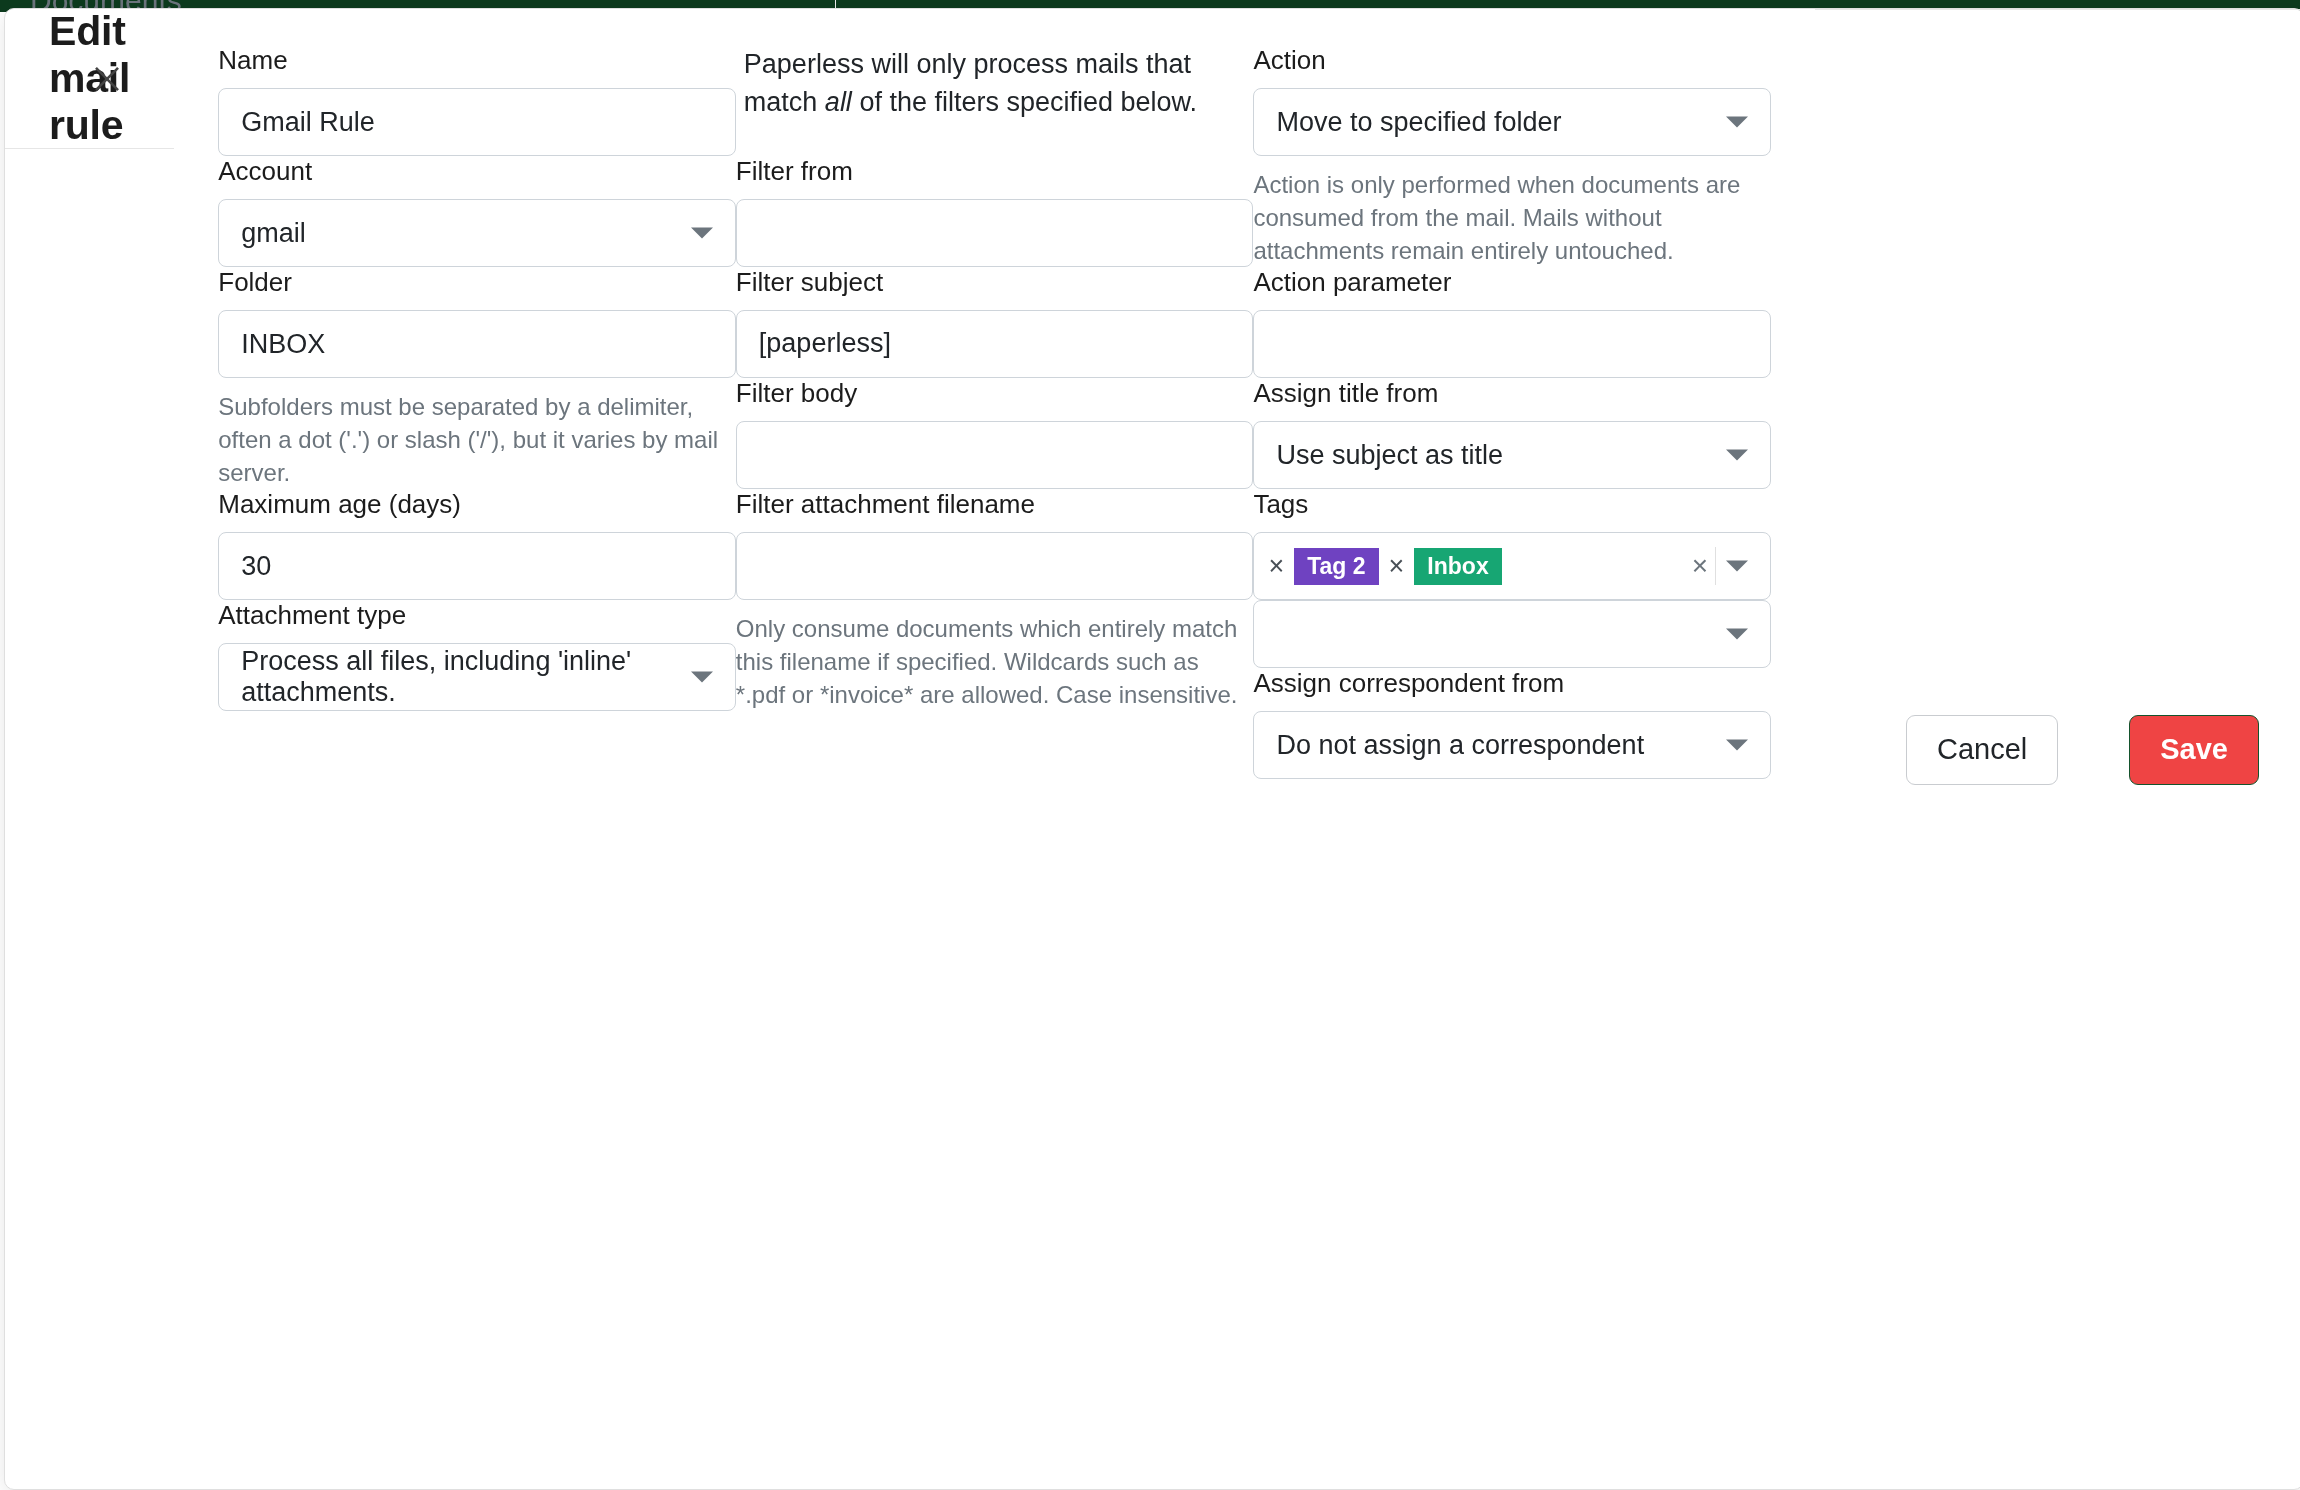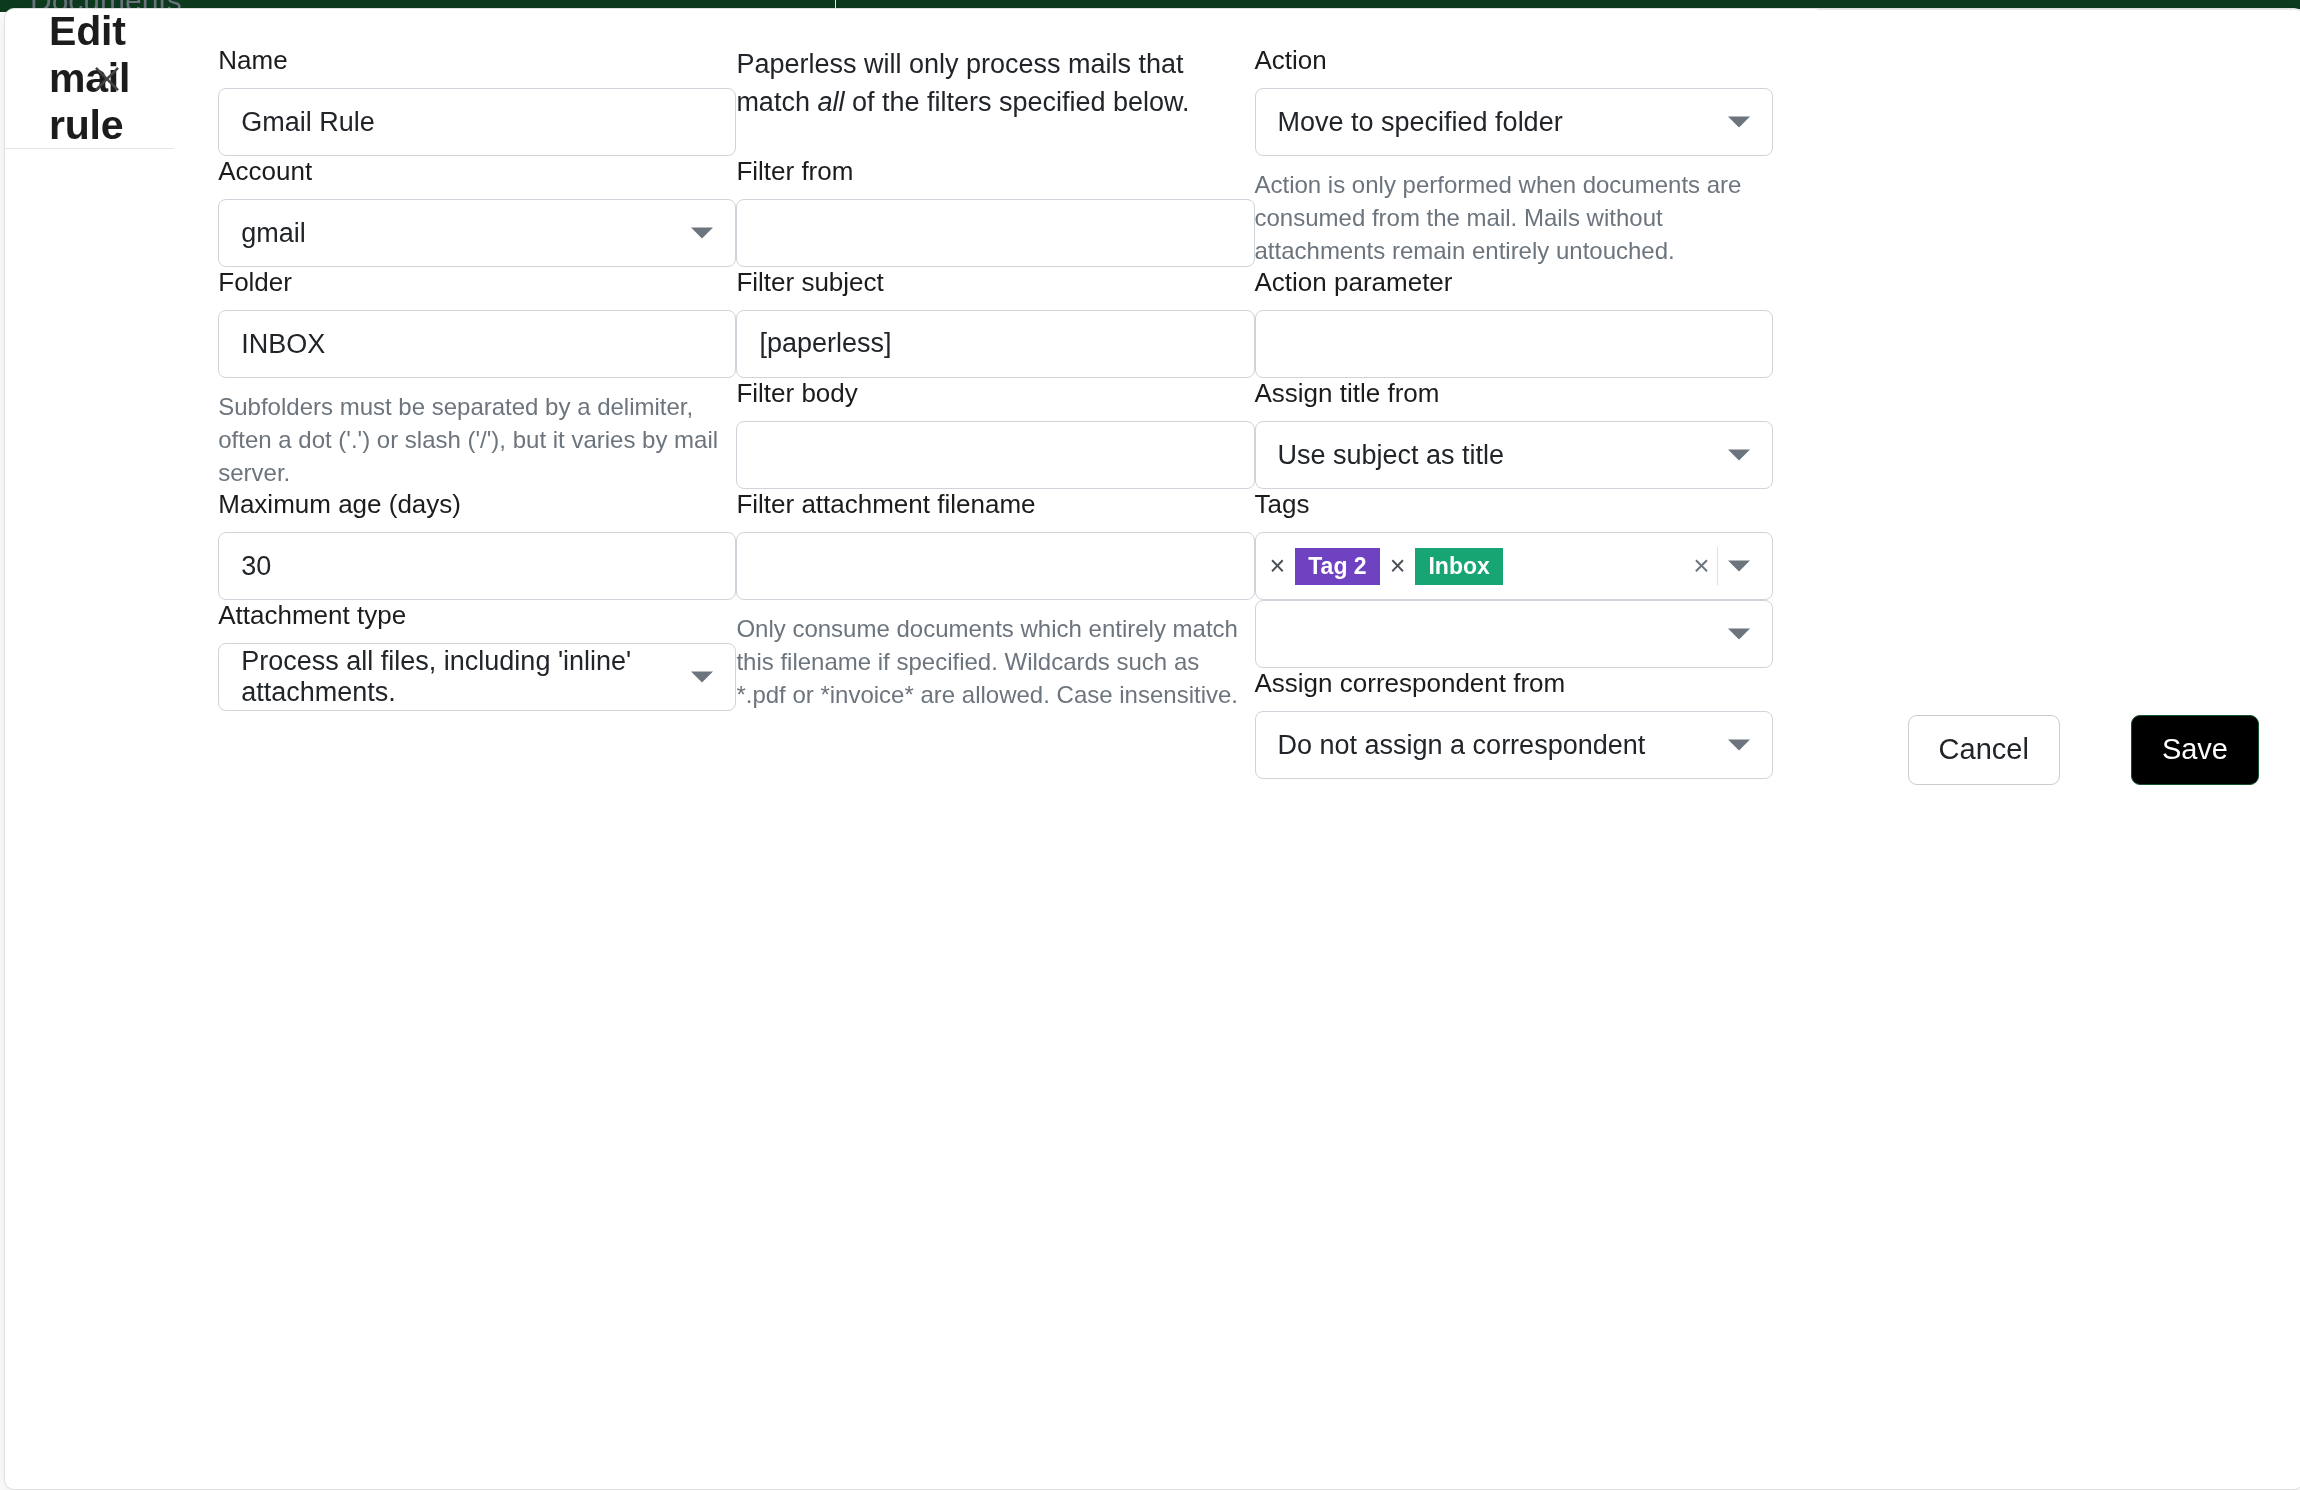--- a/index.html
+++ b/index.html
@@ -165,21 +165,21 @@
     font-size: 24px;
     color: #6c757d;
     line-height: 1.38;
     margin-top: 12px;
   }
 
   .intro {
     font-size: 27px;
     color: #212529;
     line-height: 1.42;
-    margin: 0 0 34px 0;
+    margin: 0 0 34px 8px;
   }
   .intro em { font-style: italic; }
 
   
   .tags-control {
     position: relative;
     padding: 0 96px 0 14px;
     gap: 10px;
   }
   .tag-chip {
@@ -243,24 +243,24 @@
     justify-content: center;
     margin-left: 47px;
   }
   .btn-cancel {
     background: #ffffff;
     border-color: #c9ccd0;
     color: #212529;
     min-width: 152px;
   }
   .btn-save {
-    background: #000000;
+    background: #ef4444;
     color: #ffffff;
     min-width: 128px;
-    font-weight: normal;
+    font-weight: bold;
     border-color: #14532d;
   }
 </style>
 </head>
 <body>
 
 <div id="page-bg">
   <div id="top-dark-bar"></div>
   <div id="bg-text-1">Documents</div>
   <div id="bg-text-2">C</div>

